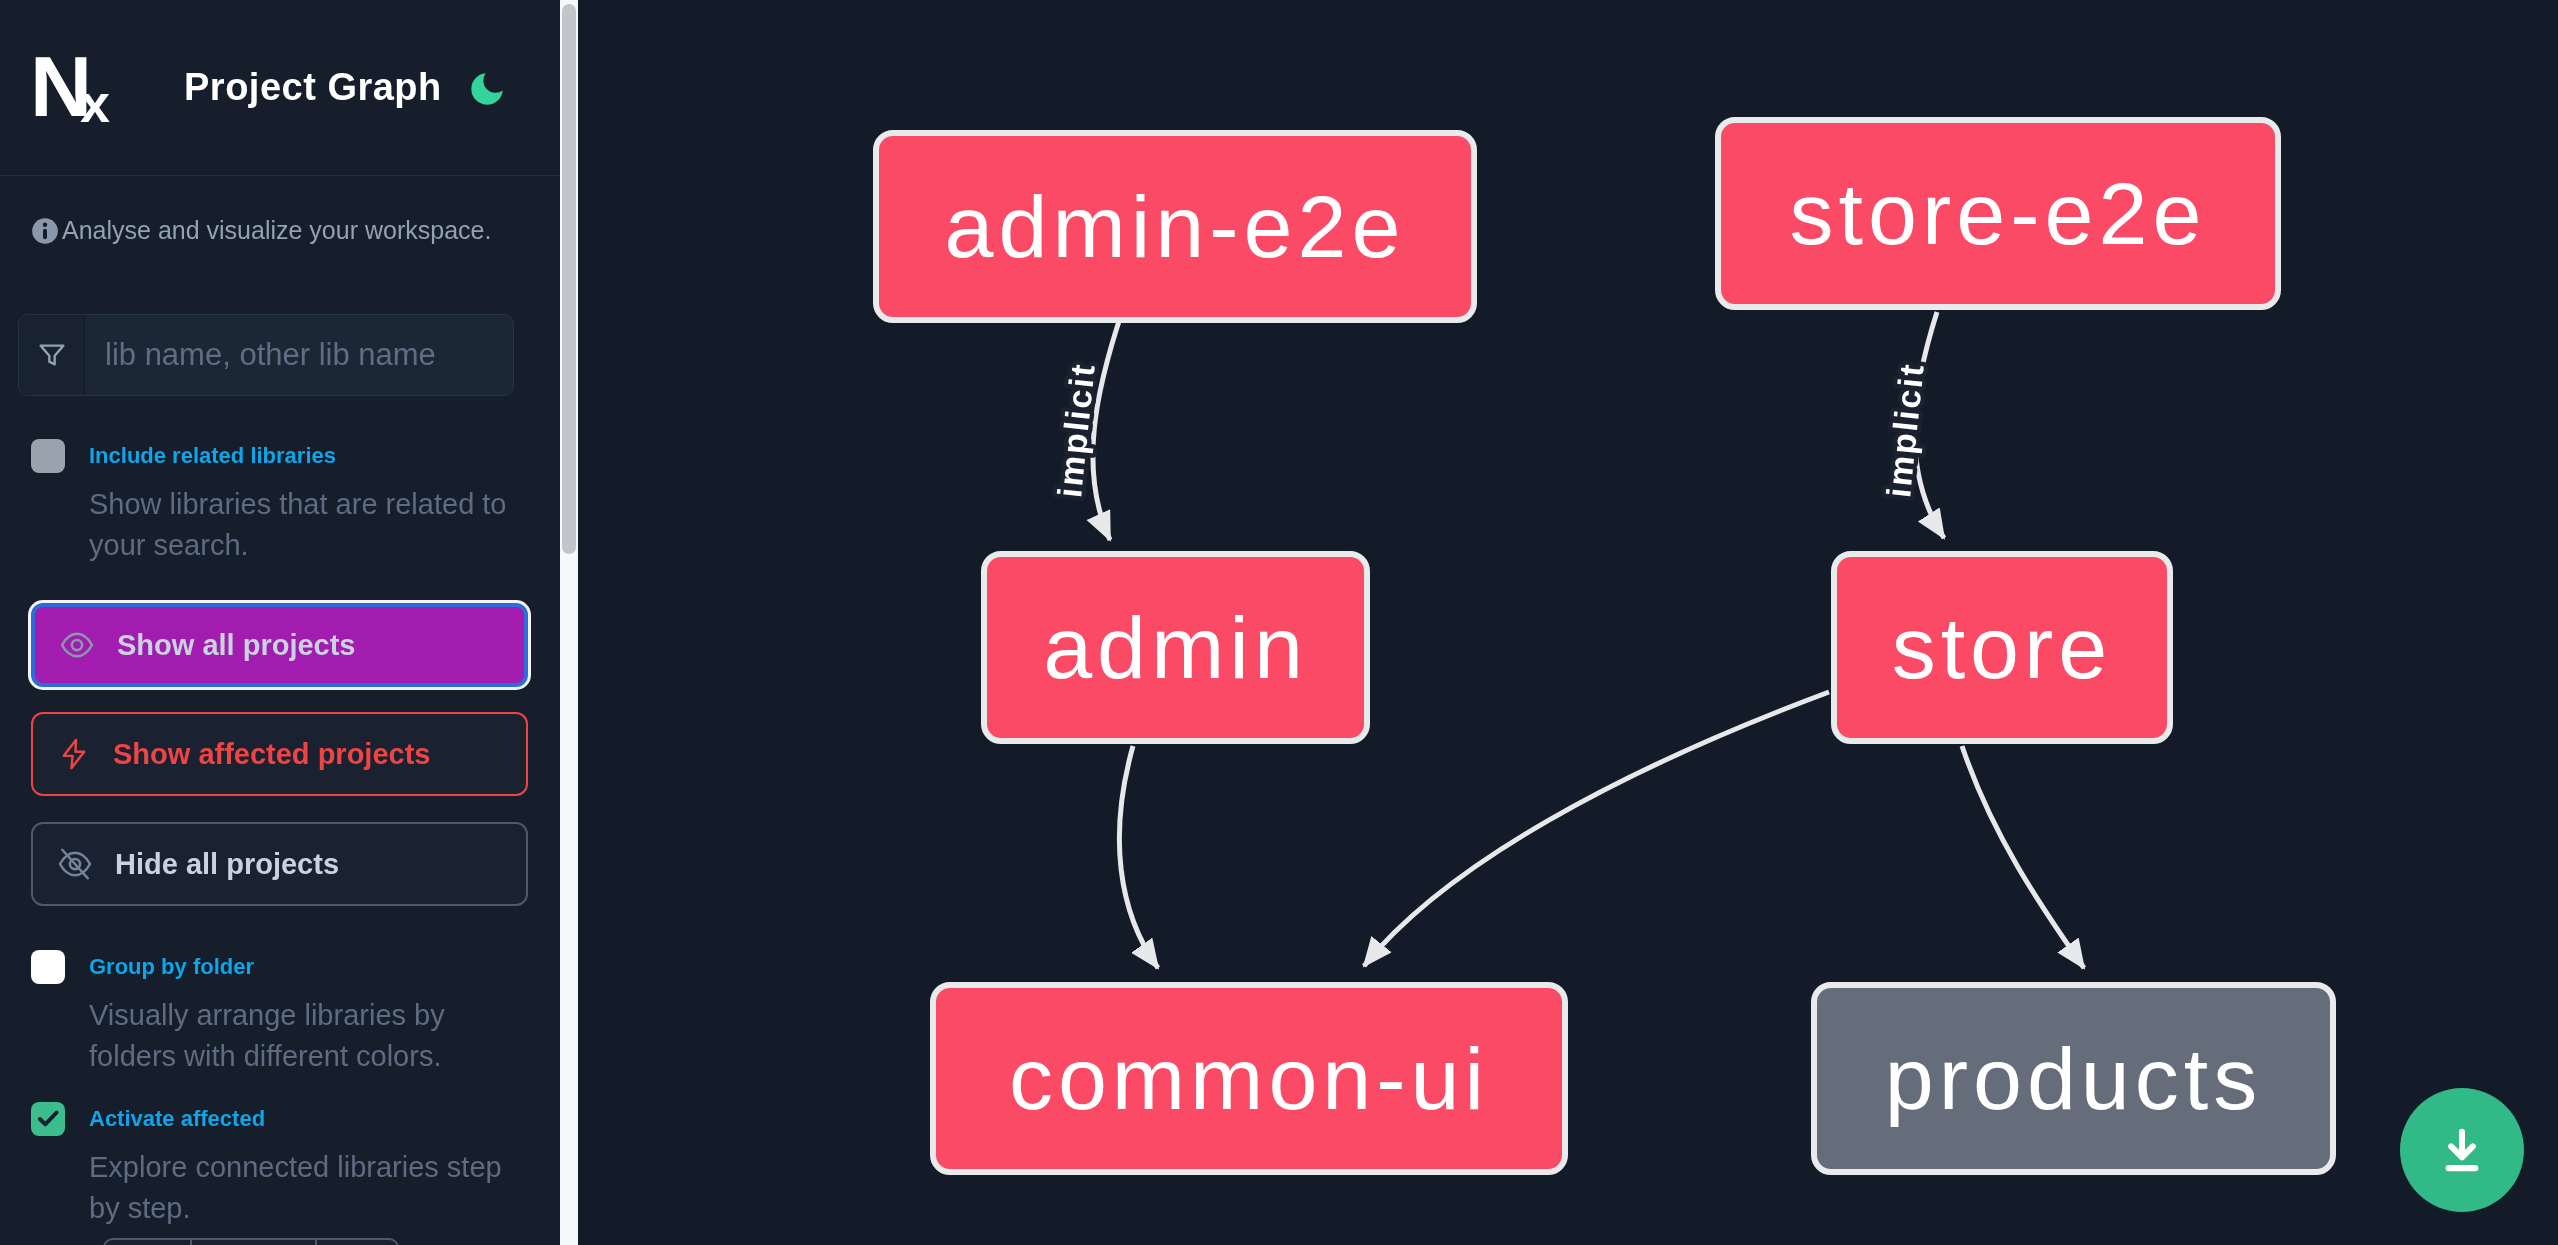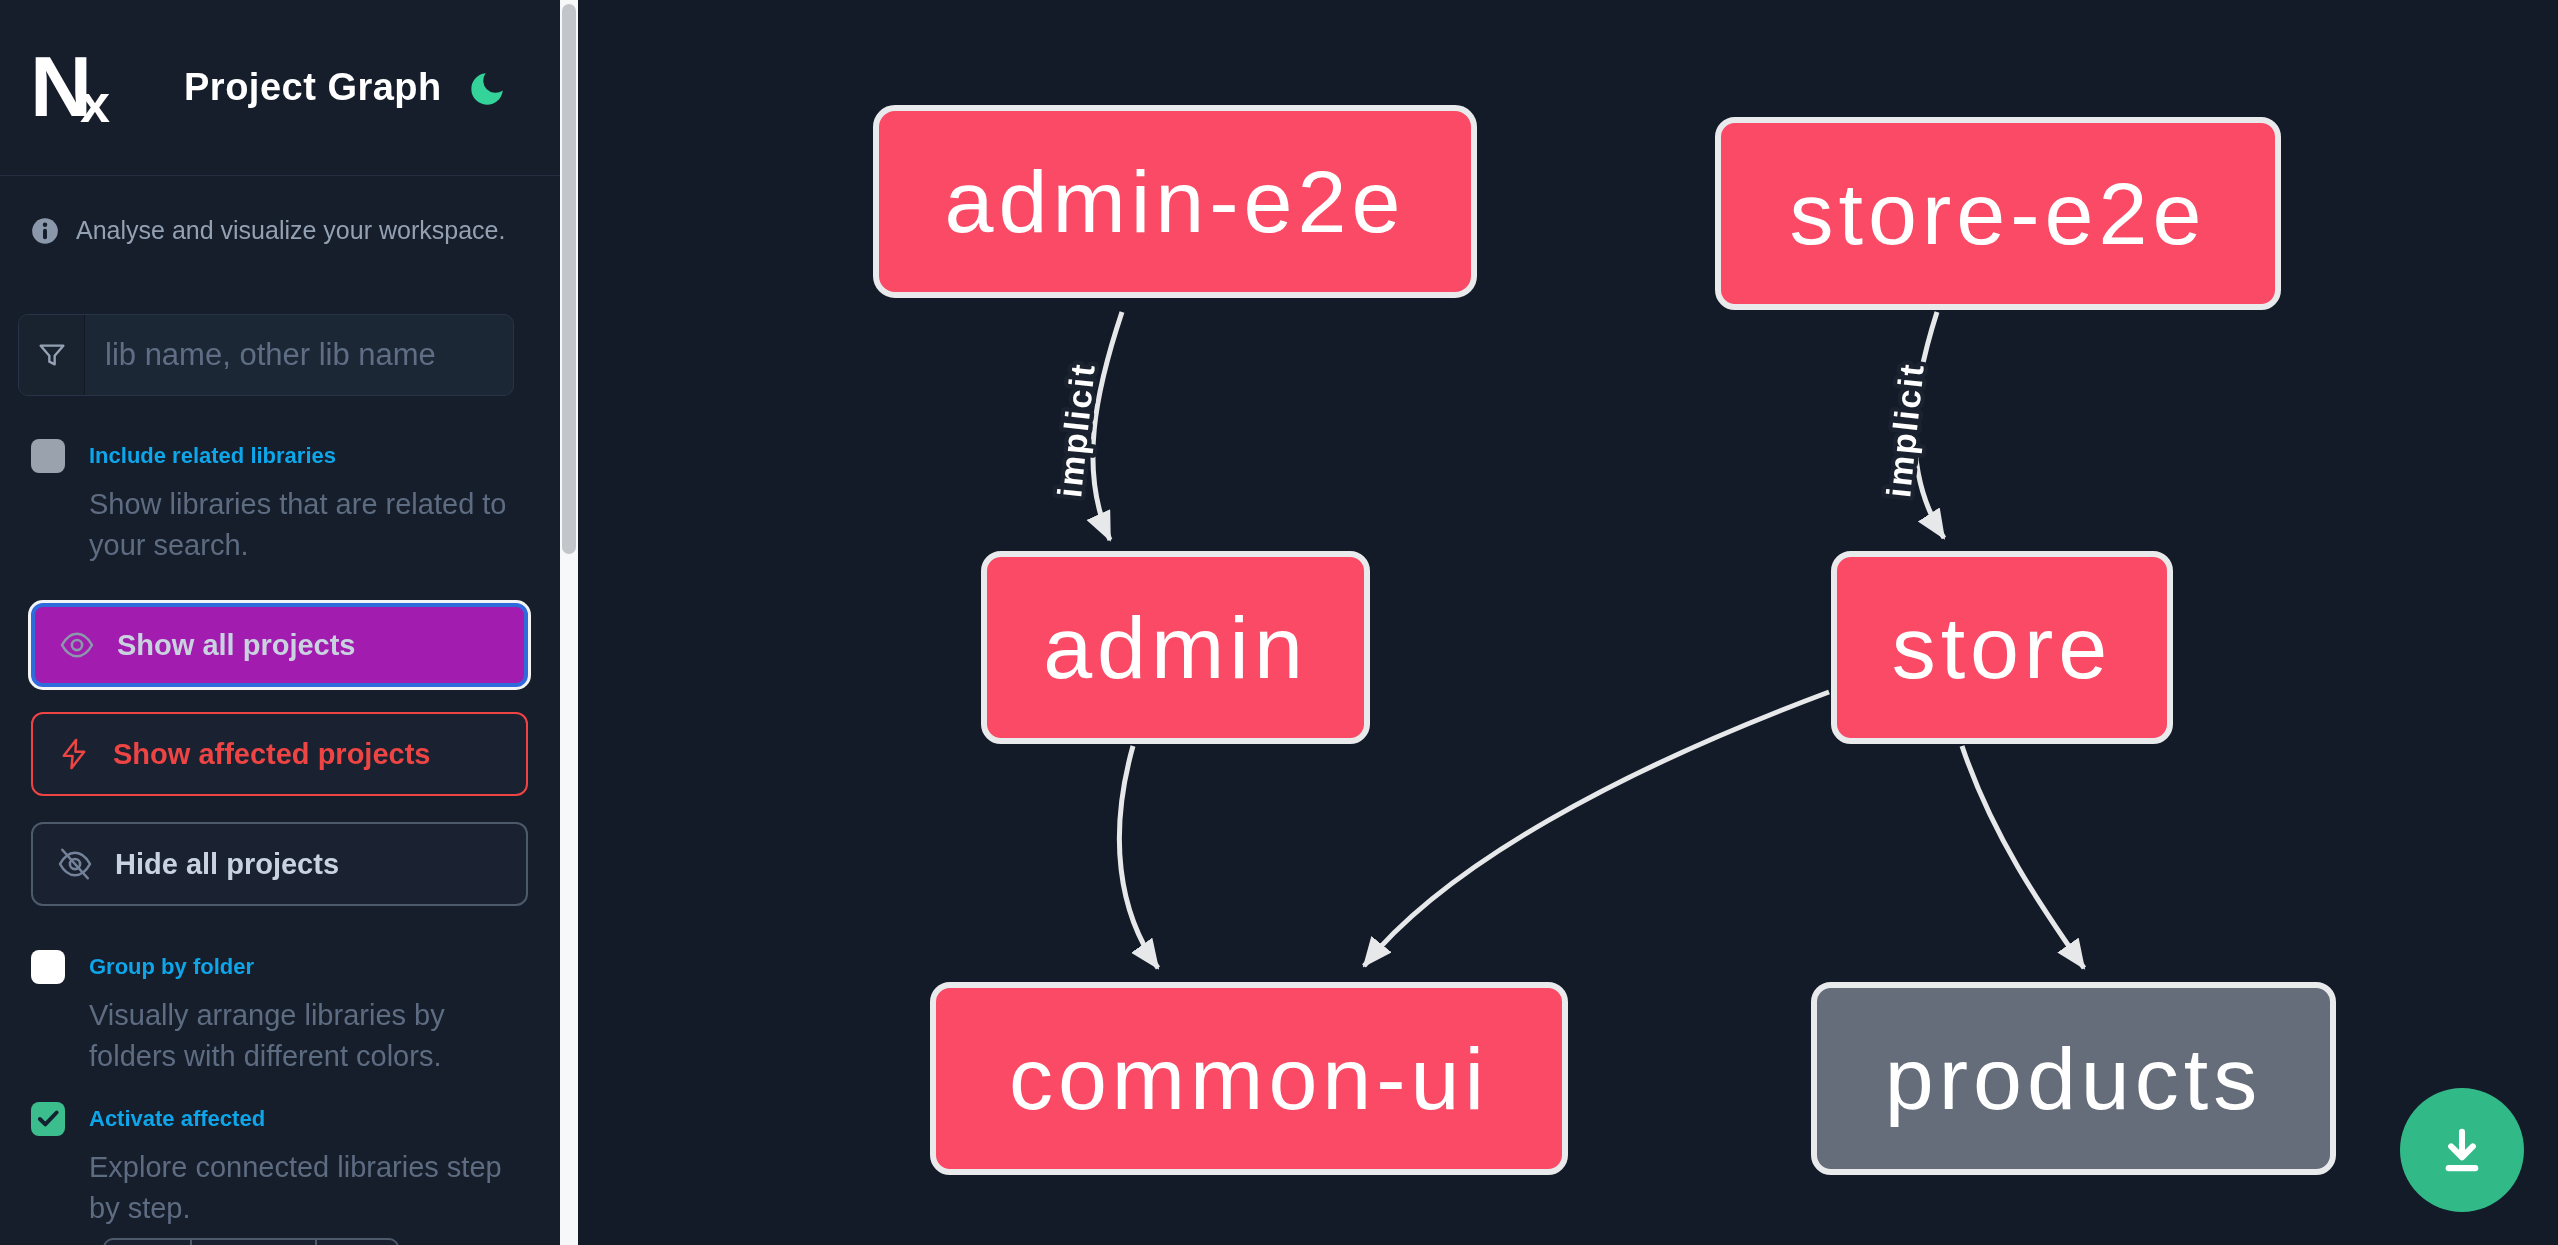--- a/index.html
+++ b/index.html
@@ -21,21 +21,21 @@
 
   .node {
     position:absolute; z-index:2;
     border:6px solid #e9eaec; border-radius:20px;
     display:flex; align-items:center; justify-content:center;
     color:#ffffff; font-size:88px; font-weight:400; letter-spacing:5px;
     cursor:pointer;
   }
   .node-app { background:#fa4a66; }
   .node-plain { background:#656d7a; }
-  #node-admin-e2e { left:873px;  top:105px; width:604px; height:193px;border-radius:22px; }
+  #node-admin-e2e { left:873px;  top:130px; width:604px; height:193px; }
   #node-store-e2e { left:1715px; top:117px; width:566px; height:193px; }
   #node-admin     { left:981px;  top:551px; width:389px; height:193px; }
   #node-store     { left:1831px; top:551px; width:342px; height:193px; }
   #node-common-ui { left:930px;  top:982px; width:638px; height:193px; }
   #node-products  { left:1811px; top:982px; width:525px; height:193px; }
 
   
   .fab {
     position:absolute; z-index:3; left:2400px; top:1088px;
     width:124px; height:124px; border-radius:50%;
@@ -64,21 +64,21 @@
   }
   .nx-logo { width:100px; height:80px; flex:none; }
   .side-title { margin-left:54px; font-size:38px; font-weight:700; color:#ffffff; letter-spacing:0.5px; }
   .theme-toggle {
     position:absolute; right:52px; top:68px; width:42px; height:42px;
     background:none; border:none; cursor:pointer; padding:0;
   }
 
   .info-row {
     position:absolute; left:31px; top:216px; width:500px;
-    display:flex; align-items:center; gap:17px;
+    display:flex; align-items:center; gap:3px;
   }
   .info-row span { font-size:25px; color:#93a1b3; }
 
   .search-box {
     position:absolute; left:18px; top:314px; width:496px; height:82px;
     background:#1c2736; border:1px solid #273448; border-radius:10px;
     display:flex; align-items:stretch; overflow:hidden;
   }
   .search-icon-cell {
     width:66px; flex:none; background:#19222f; border-right:1px solid #111823;

